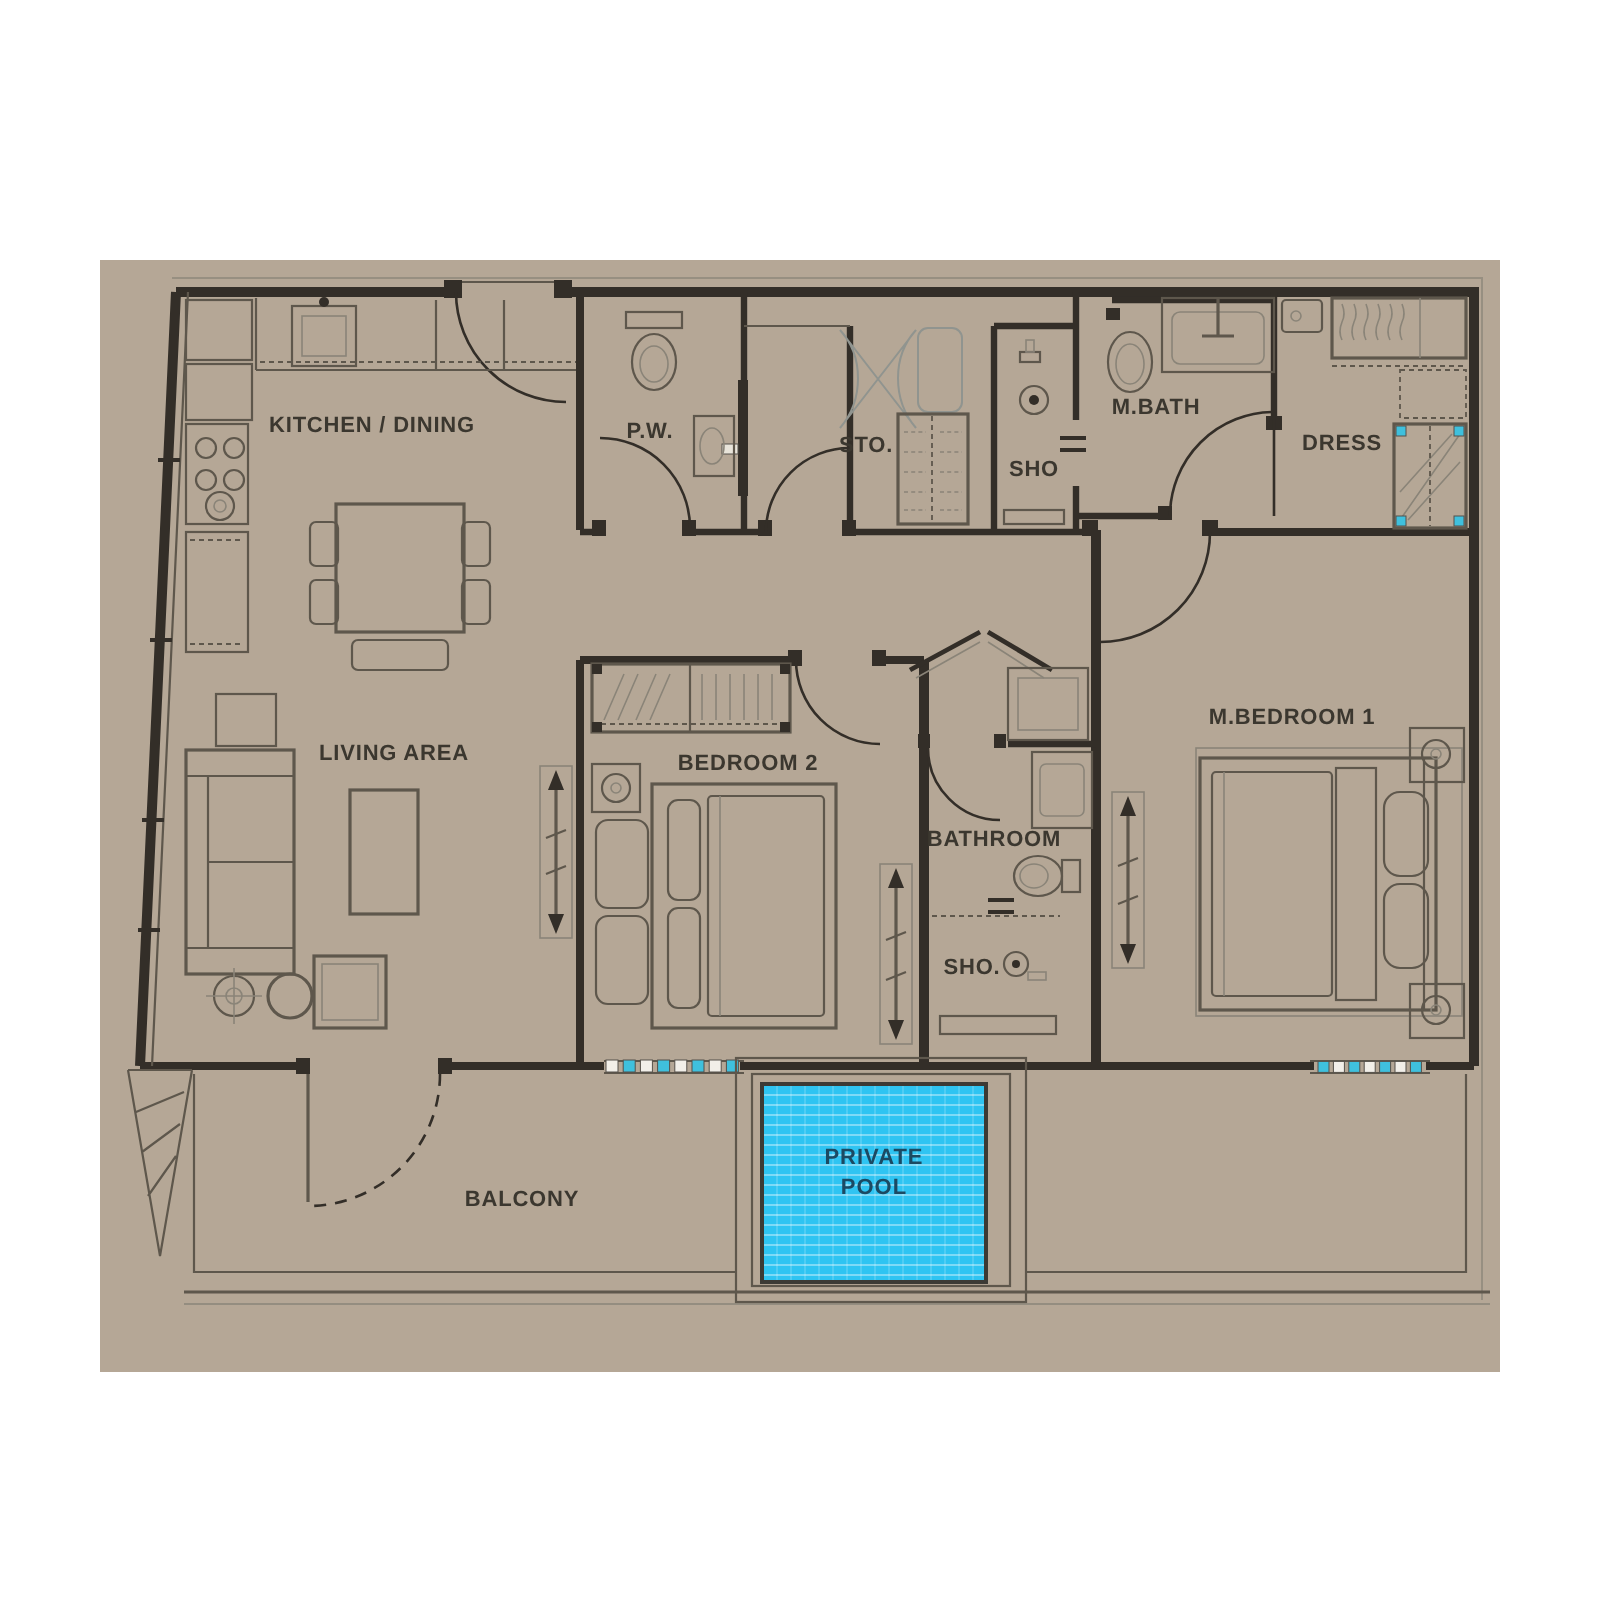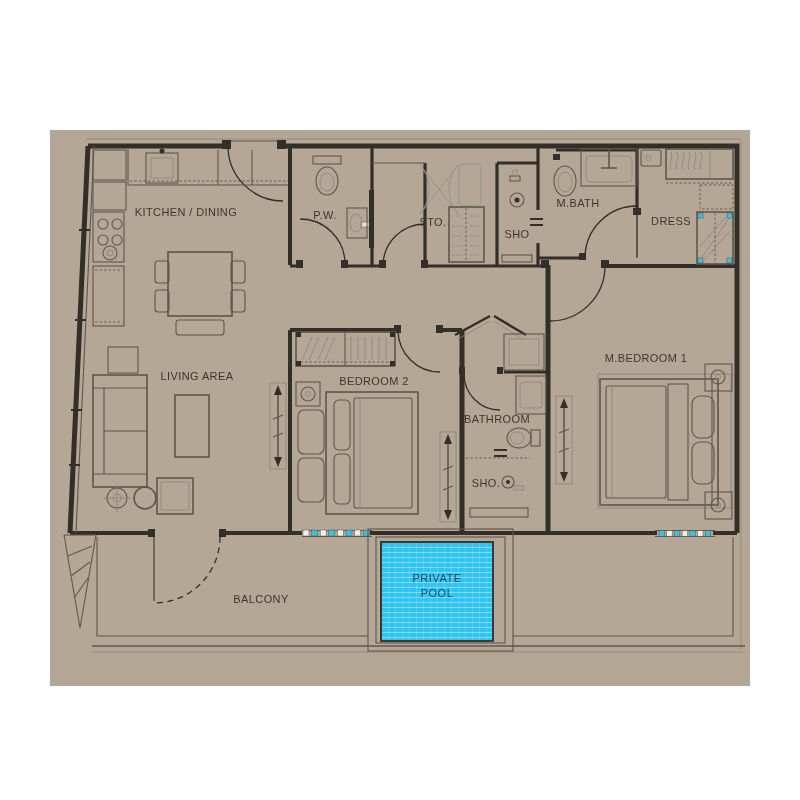--- a/index.html
+++ b/index.html
@@ -1,16 +1,16 @@
 <!DOCTYPE html>
 <html style="--page_bg: #ffffff; --sheet: #b5a796; --wall: #332e28; --line: #5e574c; --line_light: #8a8478; --graphic_gray: #90948f; --pool_fill: #2fc4f2; --pool_text: #1c4a63; --teal_accent: #3fc0dd; --label: #3b372f;"><head>
 <meta charset="utf-8">
 <style>
   html,body{margin:0;padding:0;background:#ffffff;width:800px;height:800px;overflow:hidden;}
-  #stage{width:800px;height:800px;position:relative;font-family:"Liberation Sans",sans-serif;}
+  #stage{width:800px;height:800px;position:relative;font-family:"Liberation Sans",sans-serif;font-weight:bold;}
   svg{display:block;}
   .sheet{fill:var(--sheet,#b5a796);}
   .wall5{stroke:var(--wall,#332e28);stroke-width:5;fill:none;}
   .wall4{stroke:var(--wall,#332e28);stroke-width:4;fill:none;}
   .wall3{stroke:var(--wall,#332e28);stroke-width:3.2;fill:none;}
   .wall2{stroke:var(--wall,#332e28);stroke-width:2.4;fill:none;}
   .jamb{fill:var(--wall,#332e28);stroke:none;}
   .med{stroke:var(--line,#5e574c);stroke-width:1.6;fill:none;}
   .thin{stroke:var(--line,#5e574c);stroke-width:1.1;fill:none;}
   .hair{stroke:var(--line_light,#8a8478);stroke-width:0.8;fill:none;}

